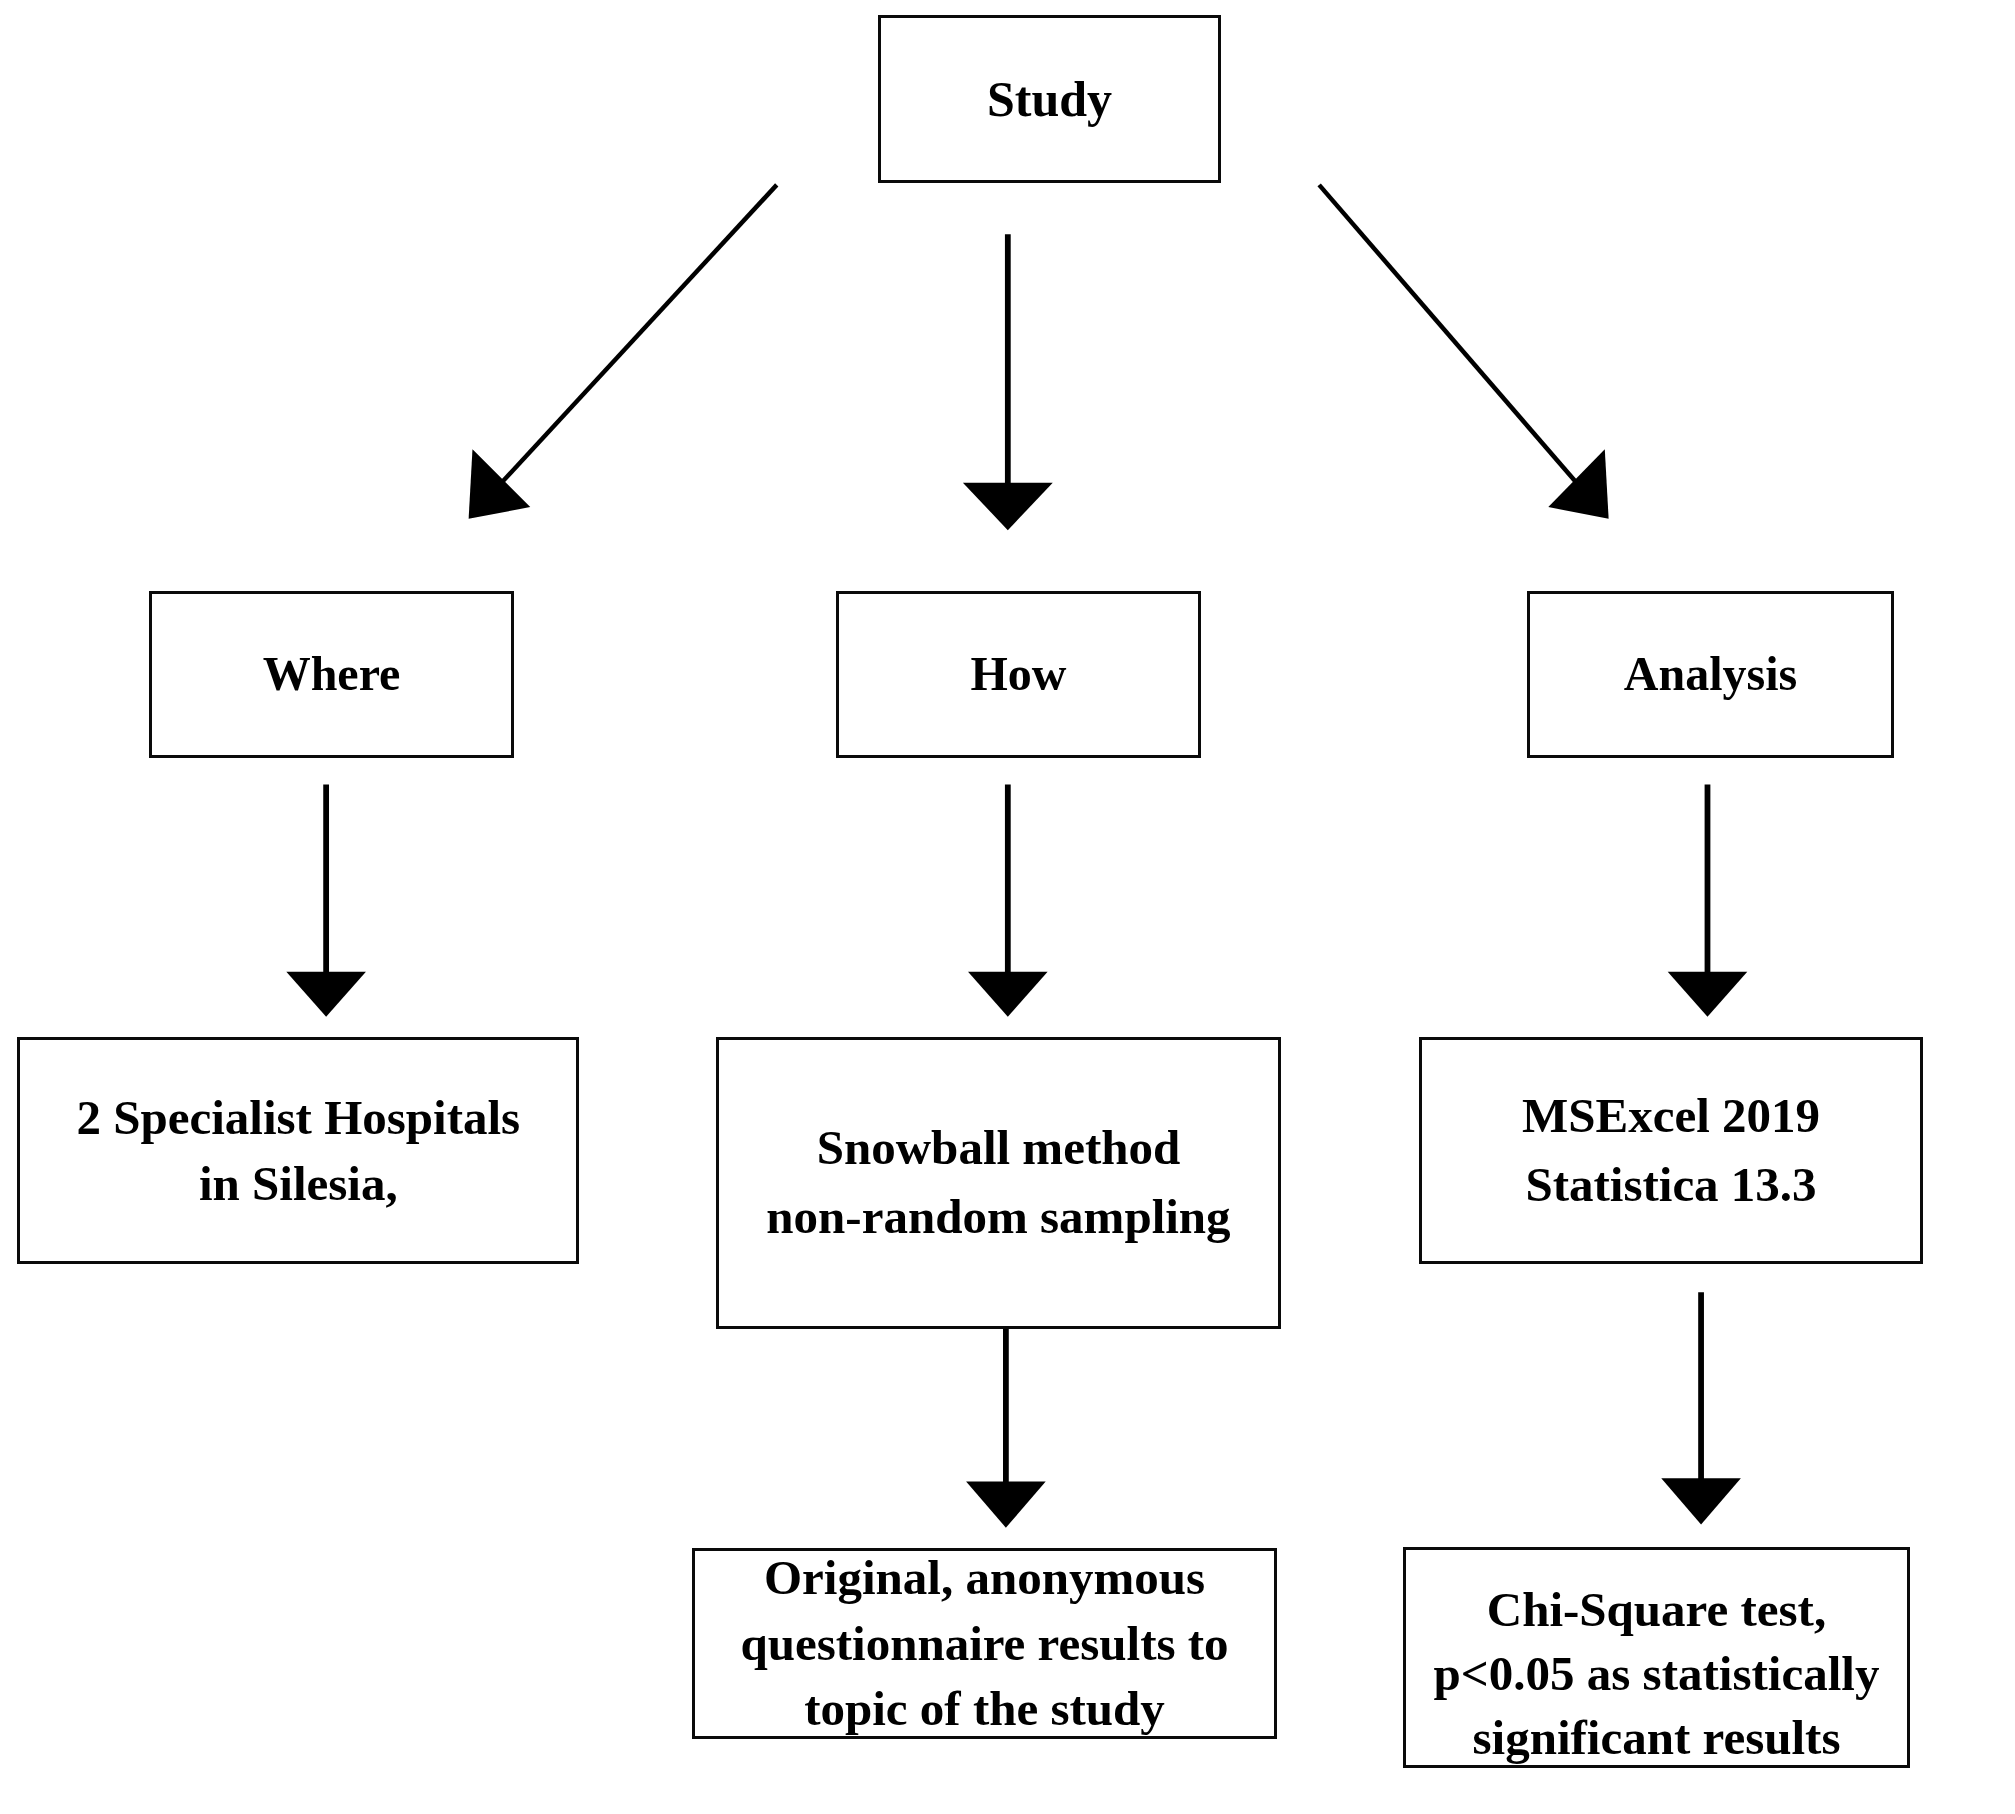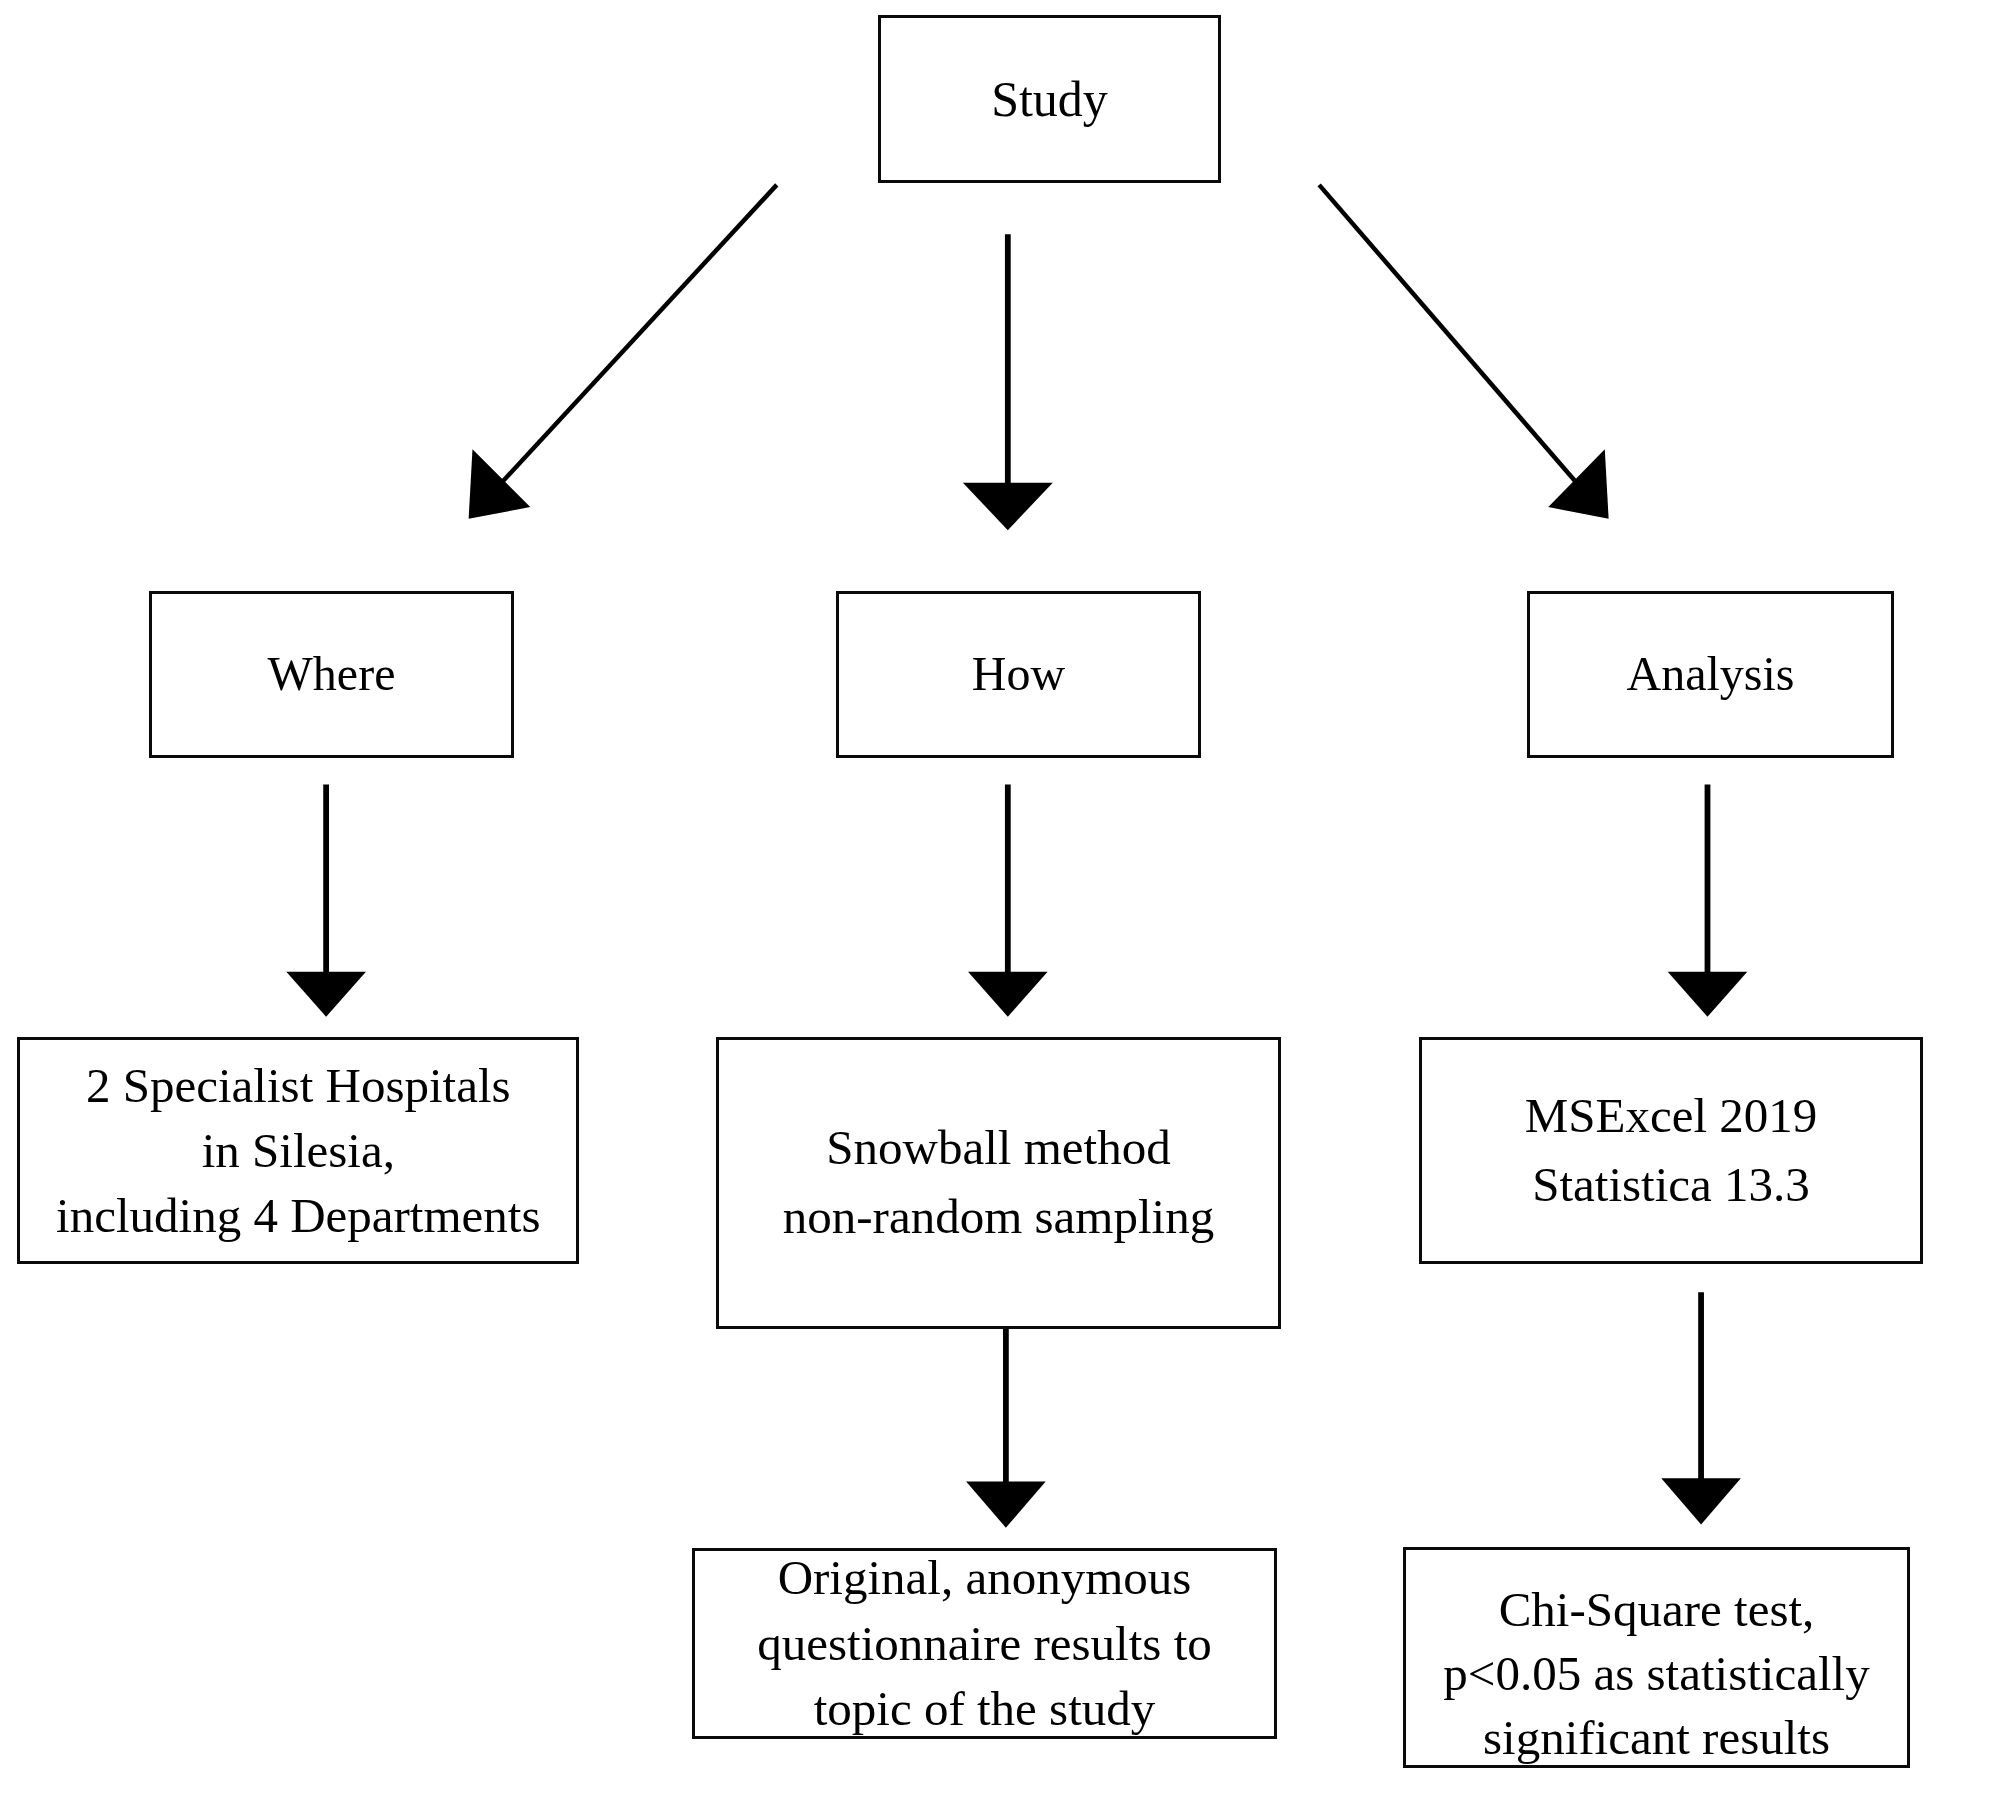--- a/index.html
+++ b/index.html
@@ -24,20 +24,21 @@
     align-items: center;
     justify-content: center;
     color: #000000;
   }
   .node .lines {
     text-align: center;
     line-height: 1.30;
     width: 100%;
     padding: 0 6.4px;
     box-sizing: border-box;
+    font-weight: bold;
   }
   .node .ln {
     display: block;
     white-space: pre;
   }
 
   
   #node-study      { left: 878px; top: 15.4px;   width: 343px;  height: 168px; }
   #node-study .lines { font-size: 50px; }
 
@@ -139,21 +140,20 @@
   <div class="node" id="node-analysis">
     <div class="lines">
       <span class="ln">Analysis</span>
     </div>
   </div>
 
   <div class="node" id="node-where-detail">
     <div class="lines">
       <span class="ln">2 Specialist Hospitals</span>
       <span class="ln">in Silesia,</span>
-      <span class="ln">including 4 Departments</span>
     </div>
   </div>
 
   <div class="node" id="node-how-detail">
     <div class="lines">
       <span class="ln">Snowball method</span>
       <span class="ln">non-random sampling</span>
     </div>
   </div>
 

